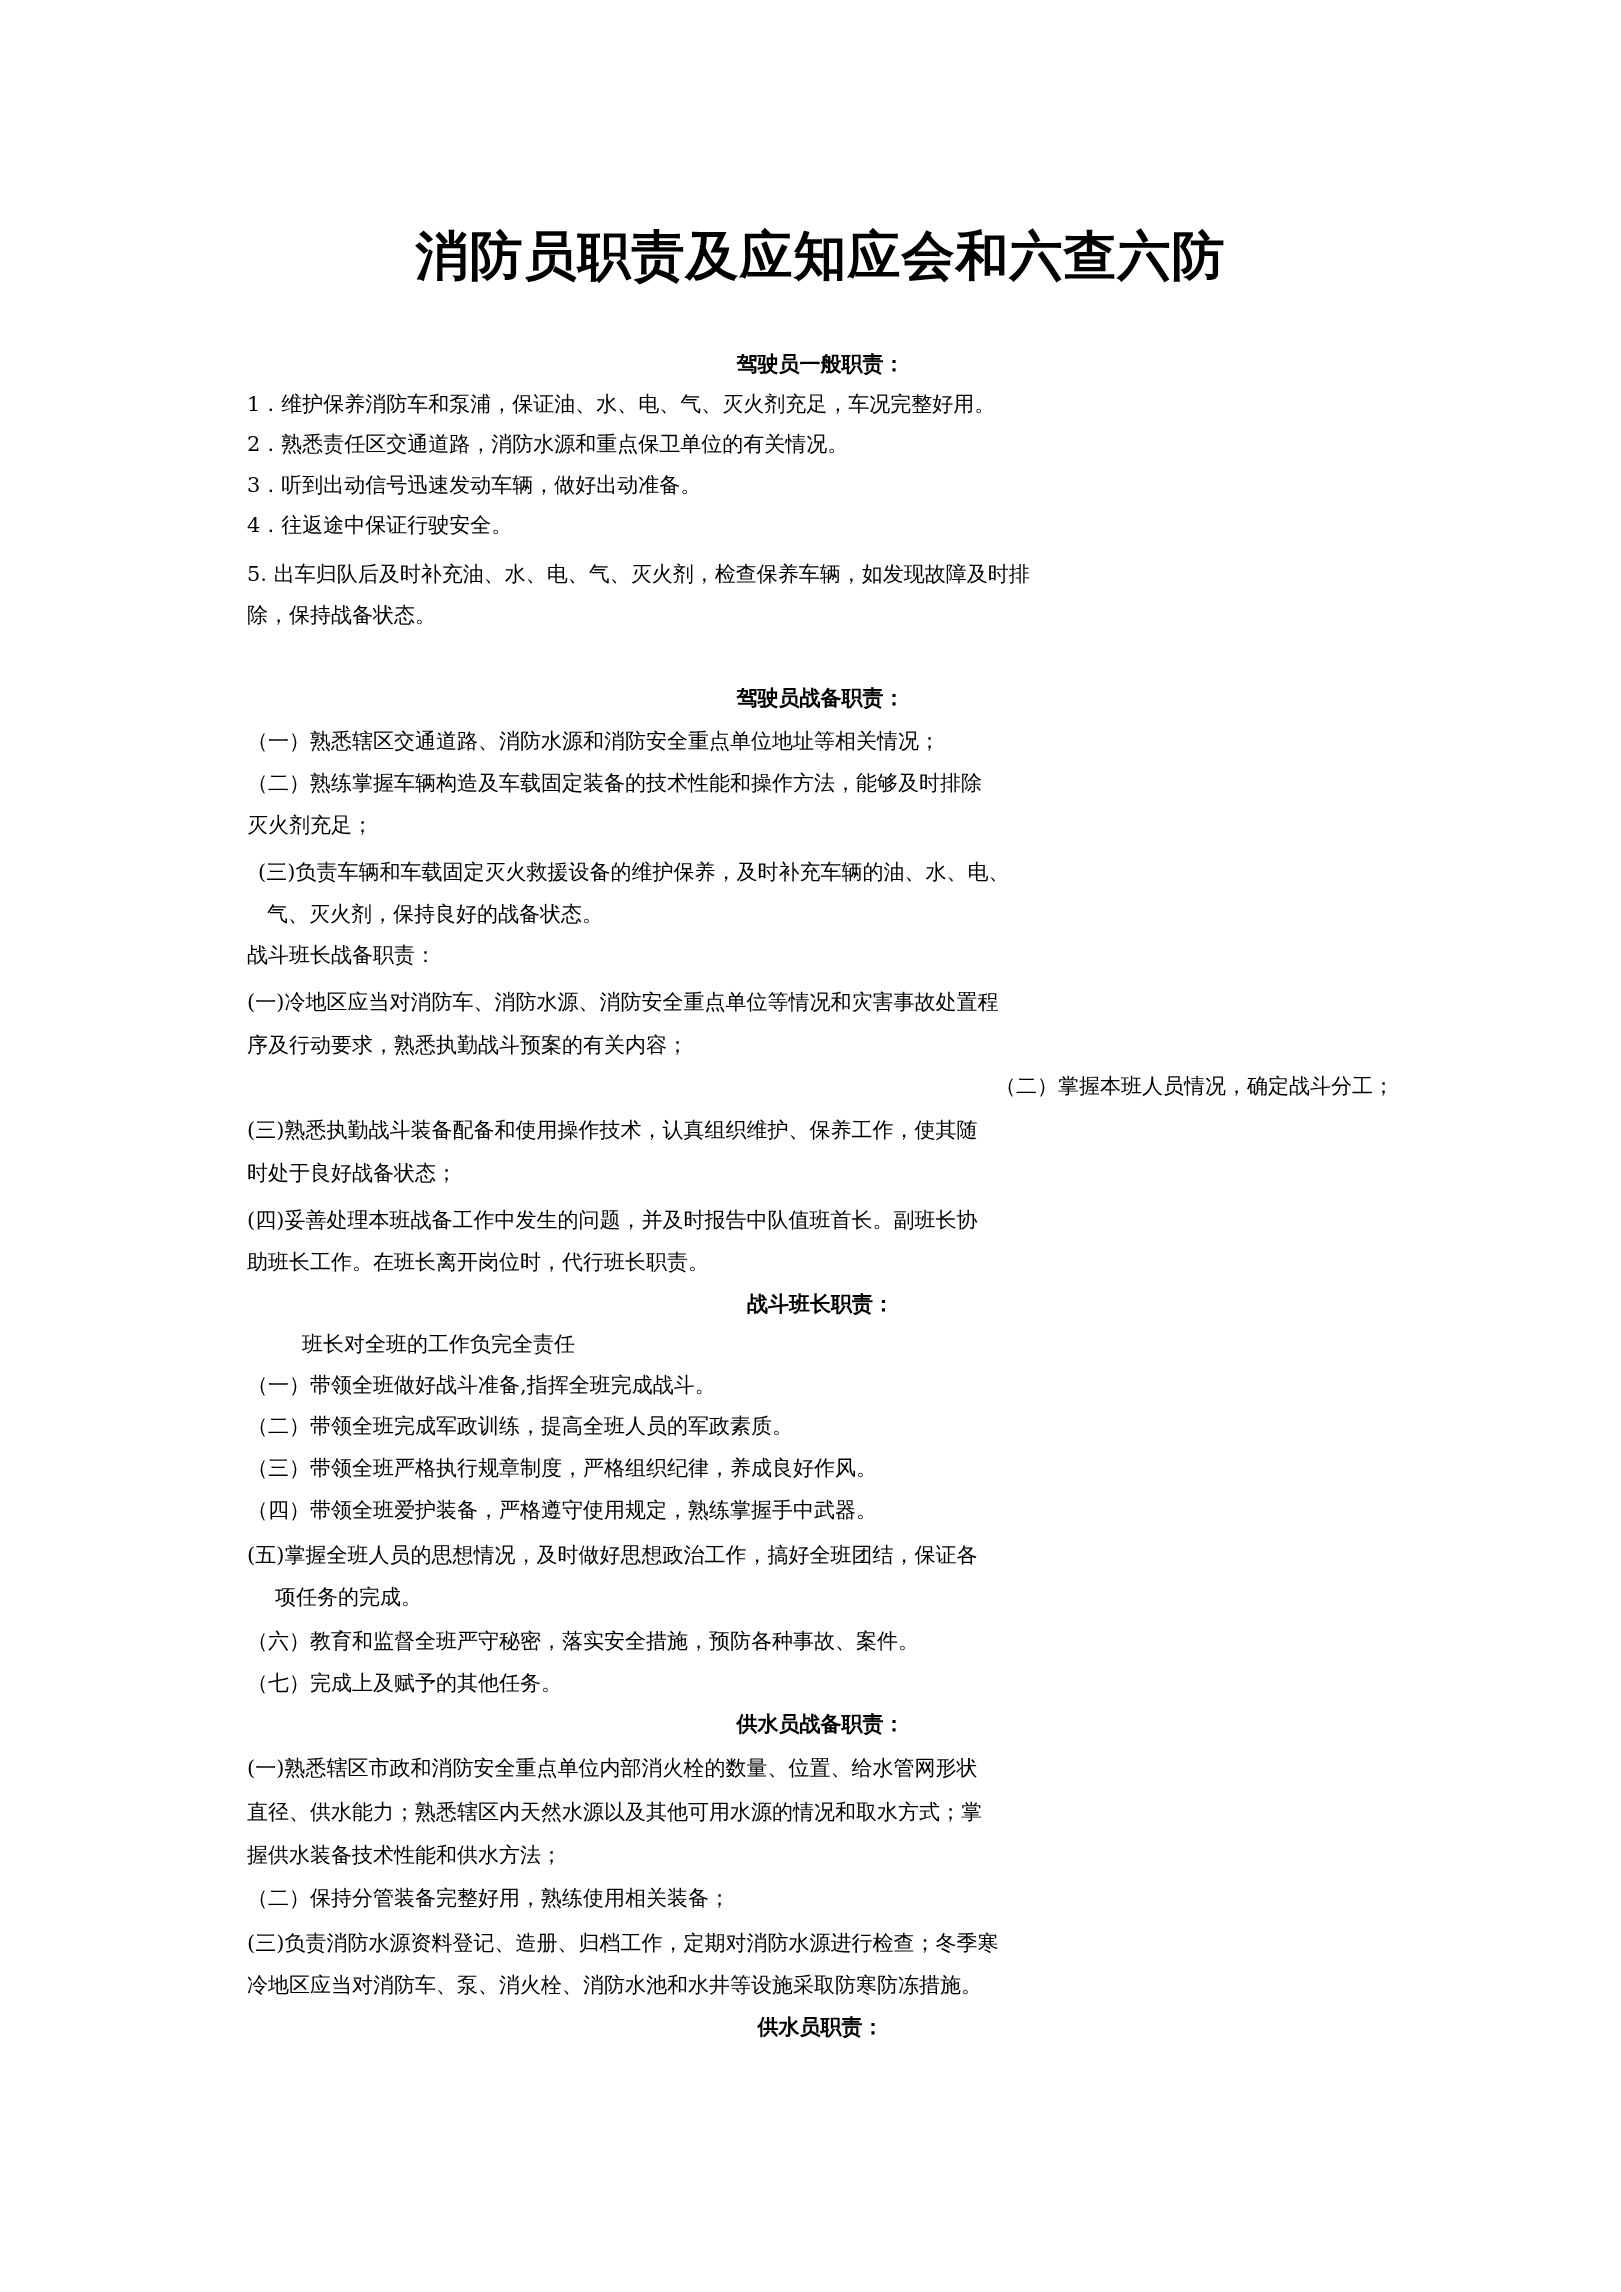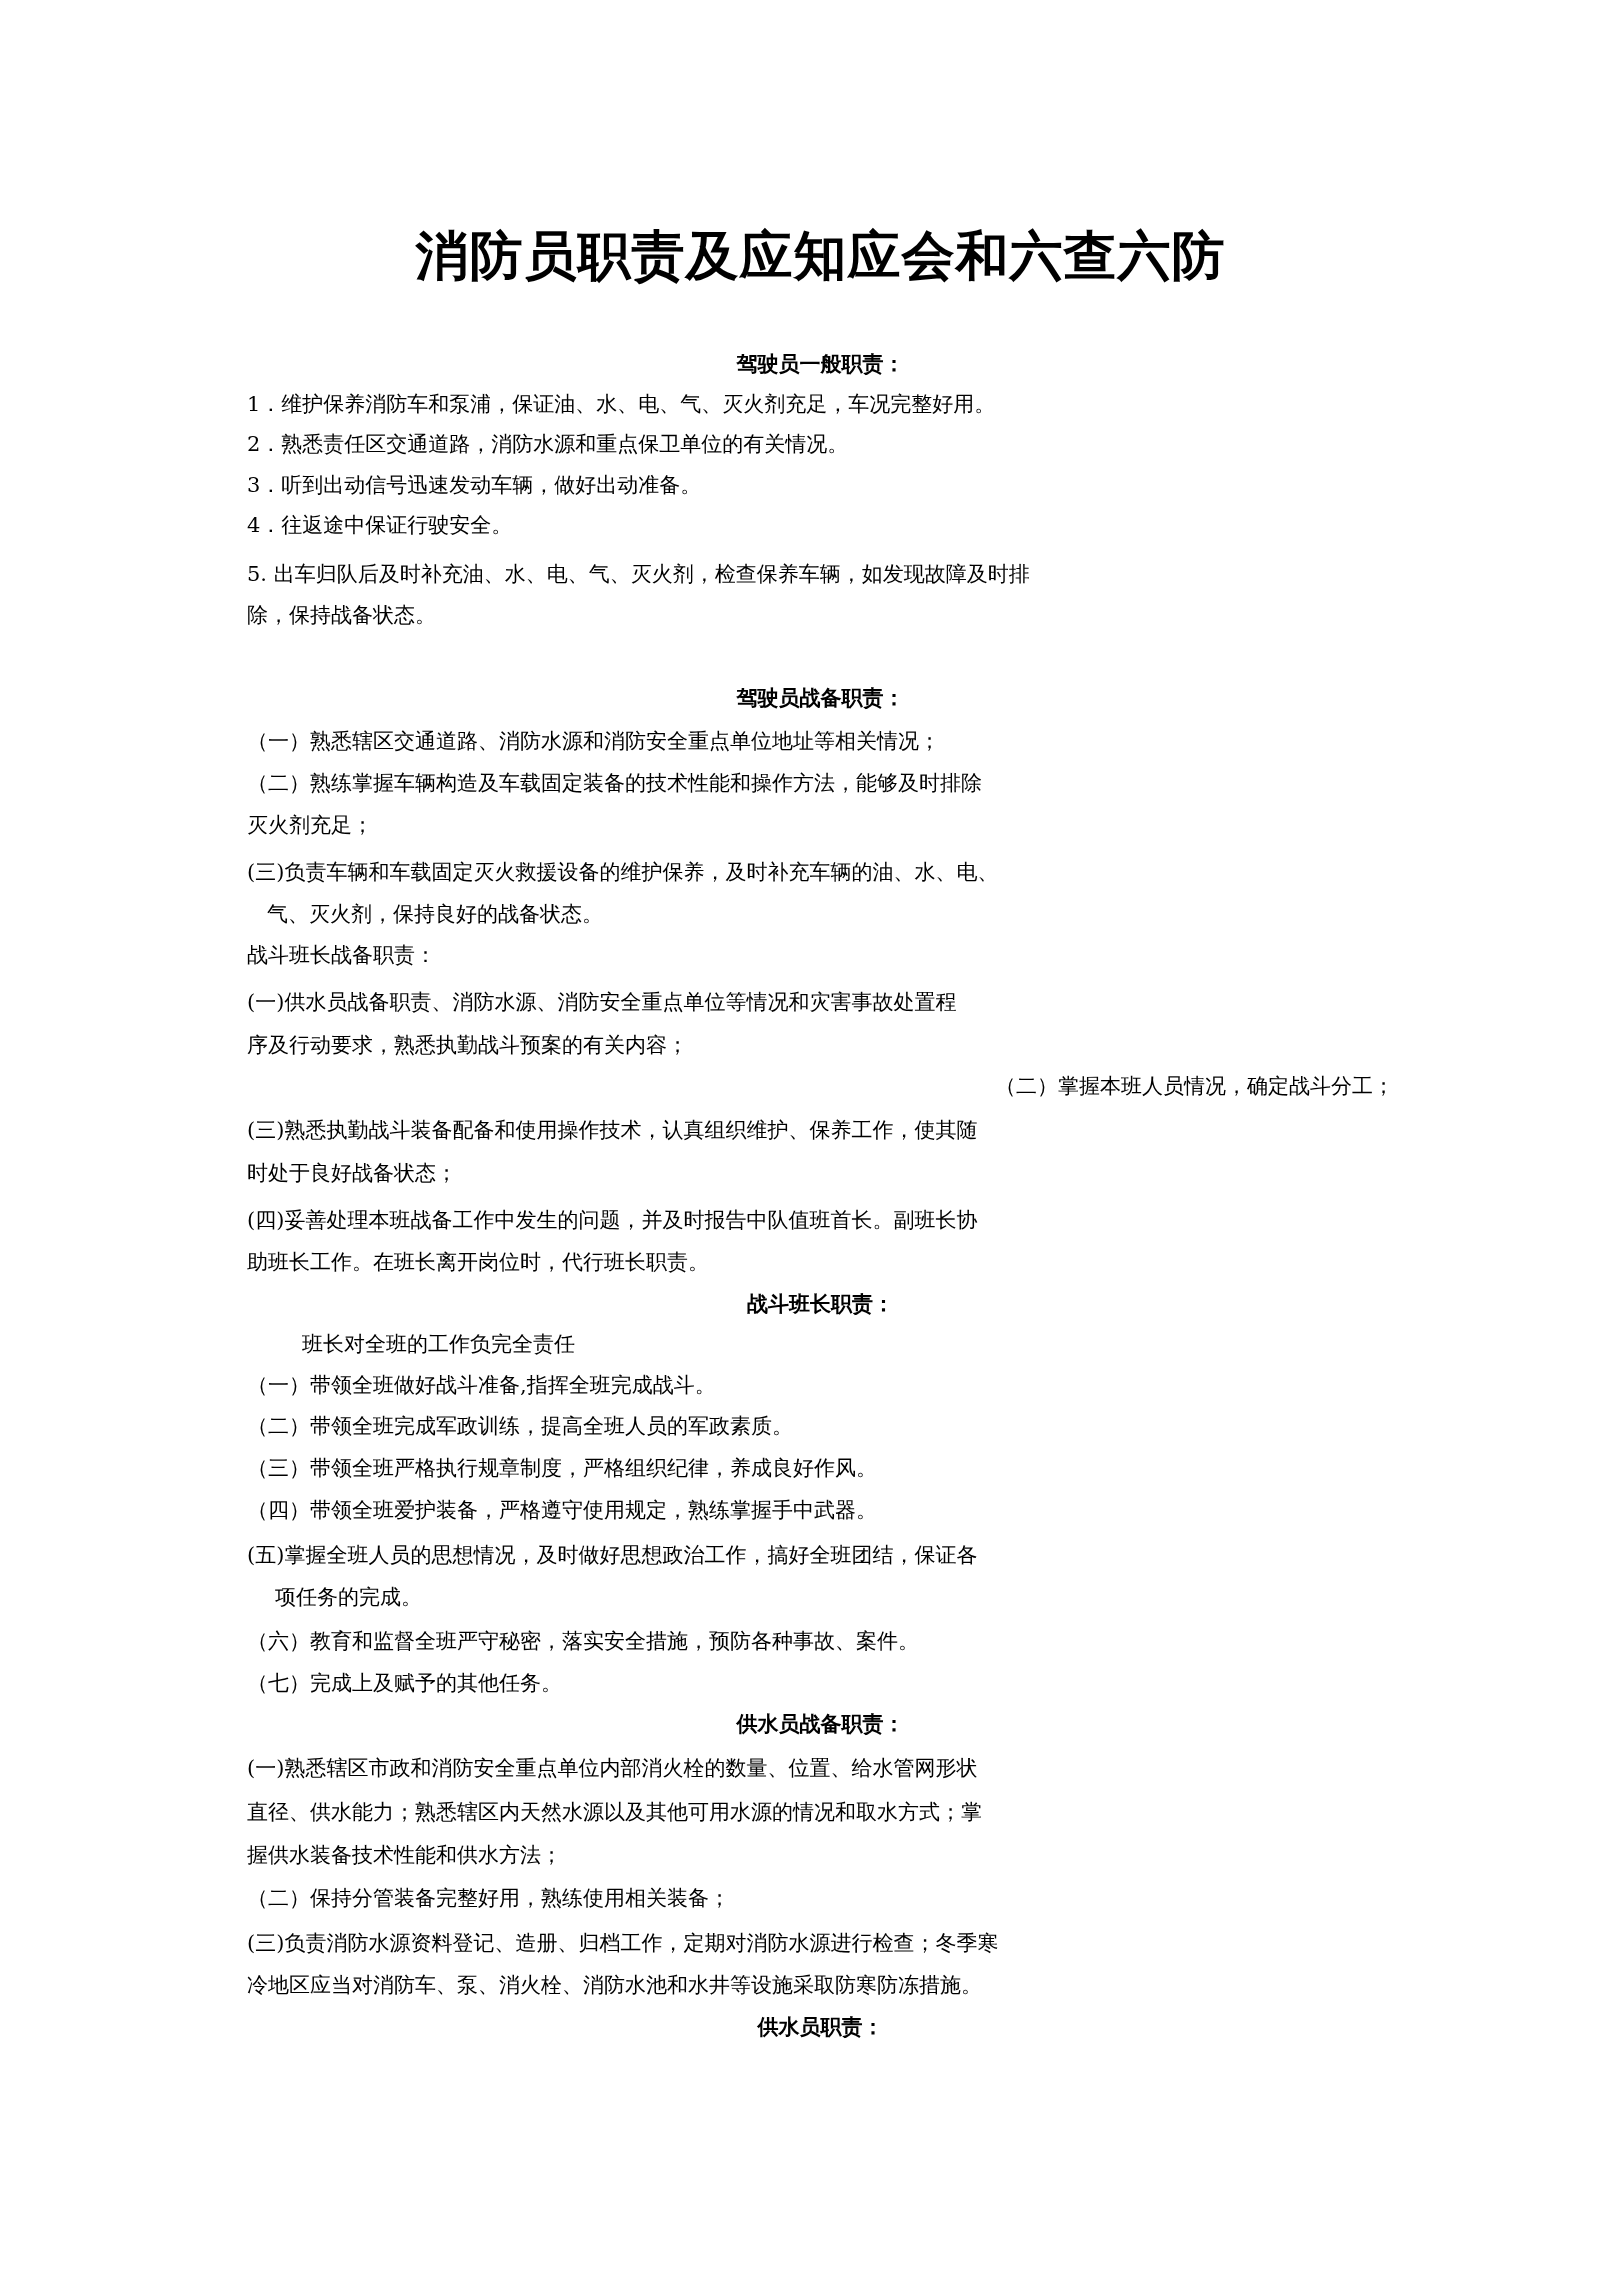--- a/index.html
+++ b/index.html
@@ -20,24 +20,24 @@
   <div class="line" style="top:425px;">2．熟悉责任区交通道路，消防水源和重点保卫单位的有关情况。</div>
   <div class="line" style="top:466px;">3．听到出动信号迅速发动车辆，做好出动准备。</div>
   <div class="line" style="top:506px;">4．往返途中保证行驶安全。</div>
   <div class="line" style="top:555px;">5. 出车归队后及时补充油、水、电、气、灭火剂，检查保养车辆，如发现故障及时排</div>
   <div class="line" style="top:596px;">除，保持战备状态。</div>
 
   <div class="heading" style="top:679px;">驾驶员战备职责：</div>
   <div class="line" style="top:722px;">（一）熟悉辖区交通道路、消防水源和消防安全重点单位地址等相关情况；</div>
   <div class="line" style="top:764px;">（二）熟练掌握车辆构造及车载固定装备的技术性能和操作方法，能够及时排除</div>
   <div class="line" style="top:806px;">灭火剂充足；</div>
-  <div class="line" style="top:853px;">(三)负责车辆和车载固定灭火救援设备的维护保养，及时补充车辆的油、水、电、</div>
+  <div class="line" style="top:853px;margin-left:11px;">(三)负责车辆和车载固定灭火救援设备的维护保养，及时补充车辆的油、水、电、</div>
   <div class="line" style="top:895px;margin-left:20px;">气、灭火剂，保持良好的战备状态。</div>
   <div class="line" style="top:936px;">战斗班长战备职责：</div>
-  <div class="line" style="top:983px;">(一)供水员战备职责、消防水源、消防安全重点单位等情况和灾害事故处置程</div>
+  <div class="line" style="top:983px;">(一)冷地区应当对消防车、消防水源、消防安全重点单位等情况和灾害事故处置程</div>
   <div class="line" style="top:1026px;">序及行动要求，熟悉执勤战斗预案的有关内容；</div>
   <div class="line" style="top:1067px;text-align:right;">（二）掌握本班人员情况，确定战斗分工；</div>
   <div class="line" style="top:1111px;">(三)熟悉执勤战斗装备配备和使用操作技术，认真组织维护、保养工作，使其随</div>
   <div class="line" style="top:1154px;">时处于良好战备状态；</div>
   <div class="line" style="top:1201px;">(四)妥善处理本班战备工作中发生的问题，并及时报告中队值班首长。副班长协</div>
   <div class="line" style="top:1243px;">助班长工作。在班长离开岗位时，代行班长职责。</div>
 
   <div class="heading" style="top:1285px;">战斗班长职责：</div>
   <div class="line" style="top:1325px; left:55px;">班长对全班的工作负完全责任</div>
   <div class="line" style="top:1366px;">（一）带领全班做好战斗准备,指挥全班完成战斗。</div>

